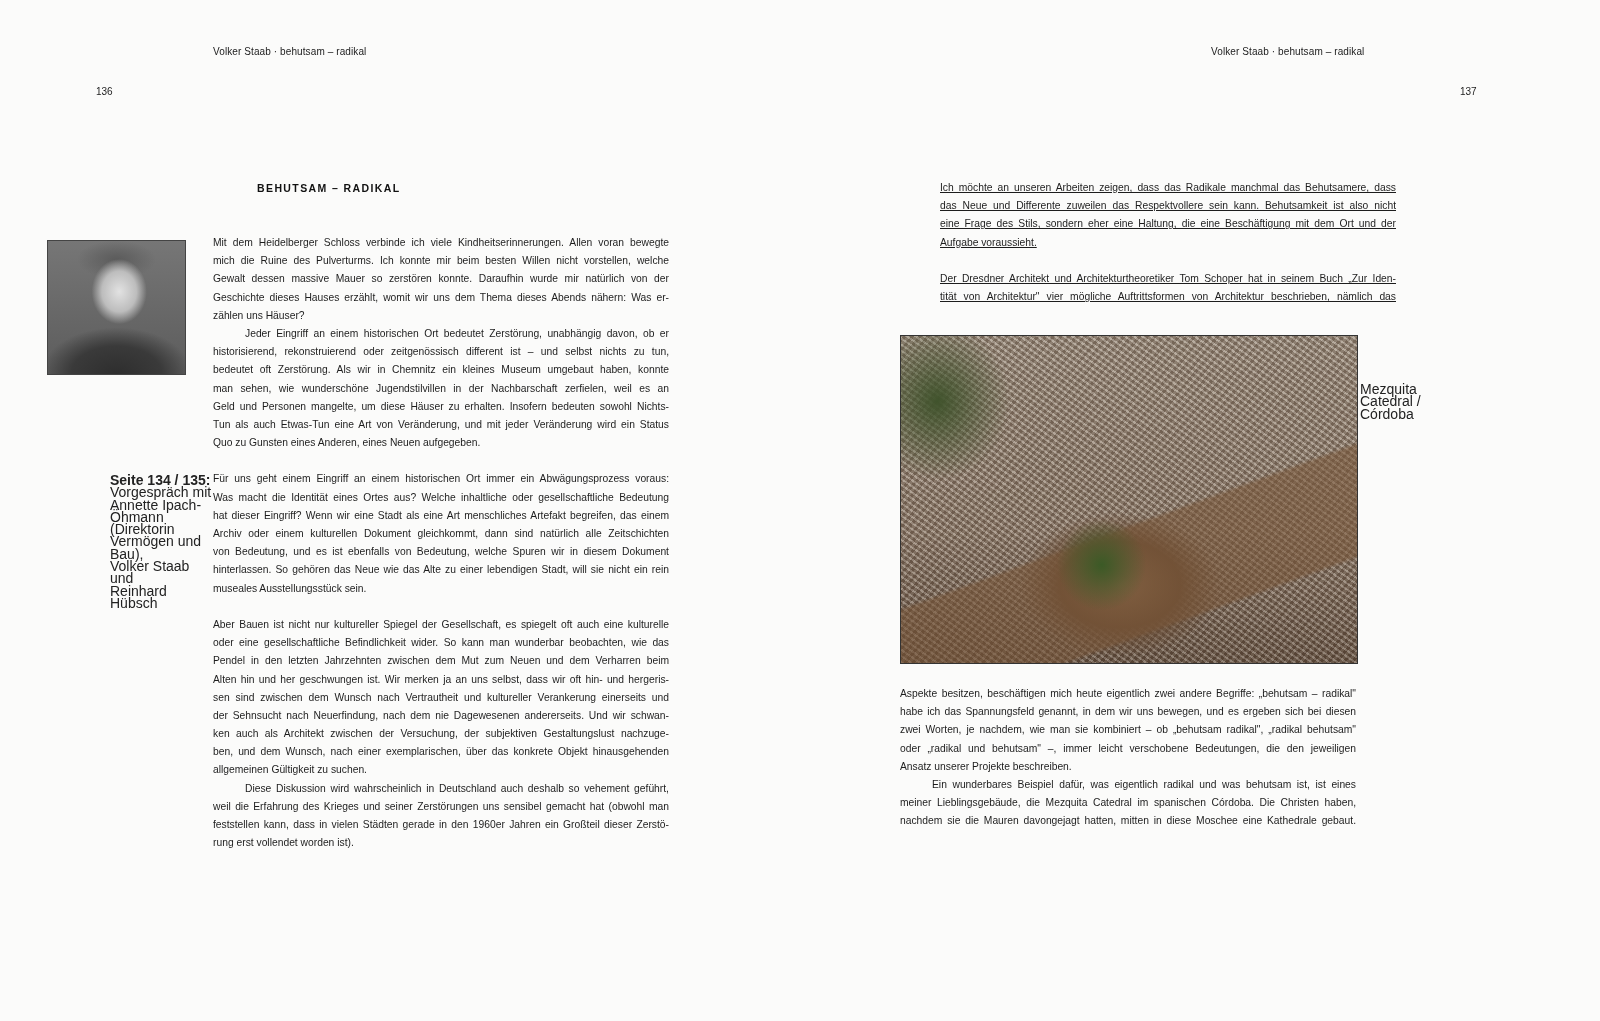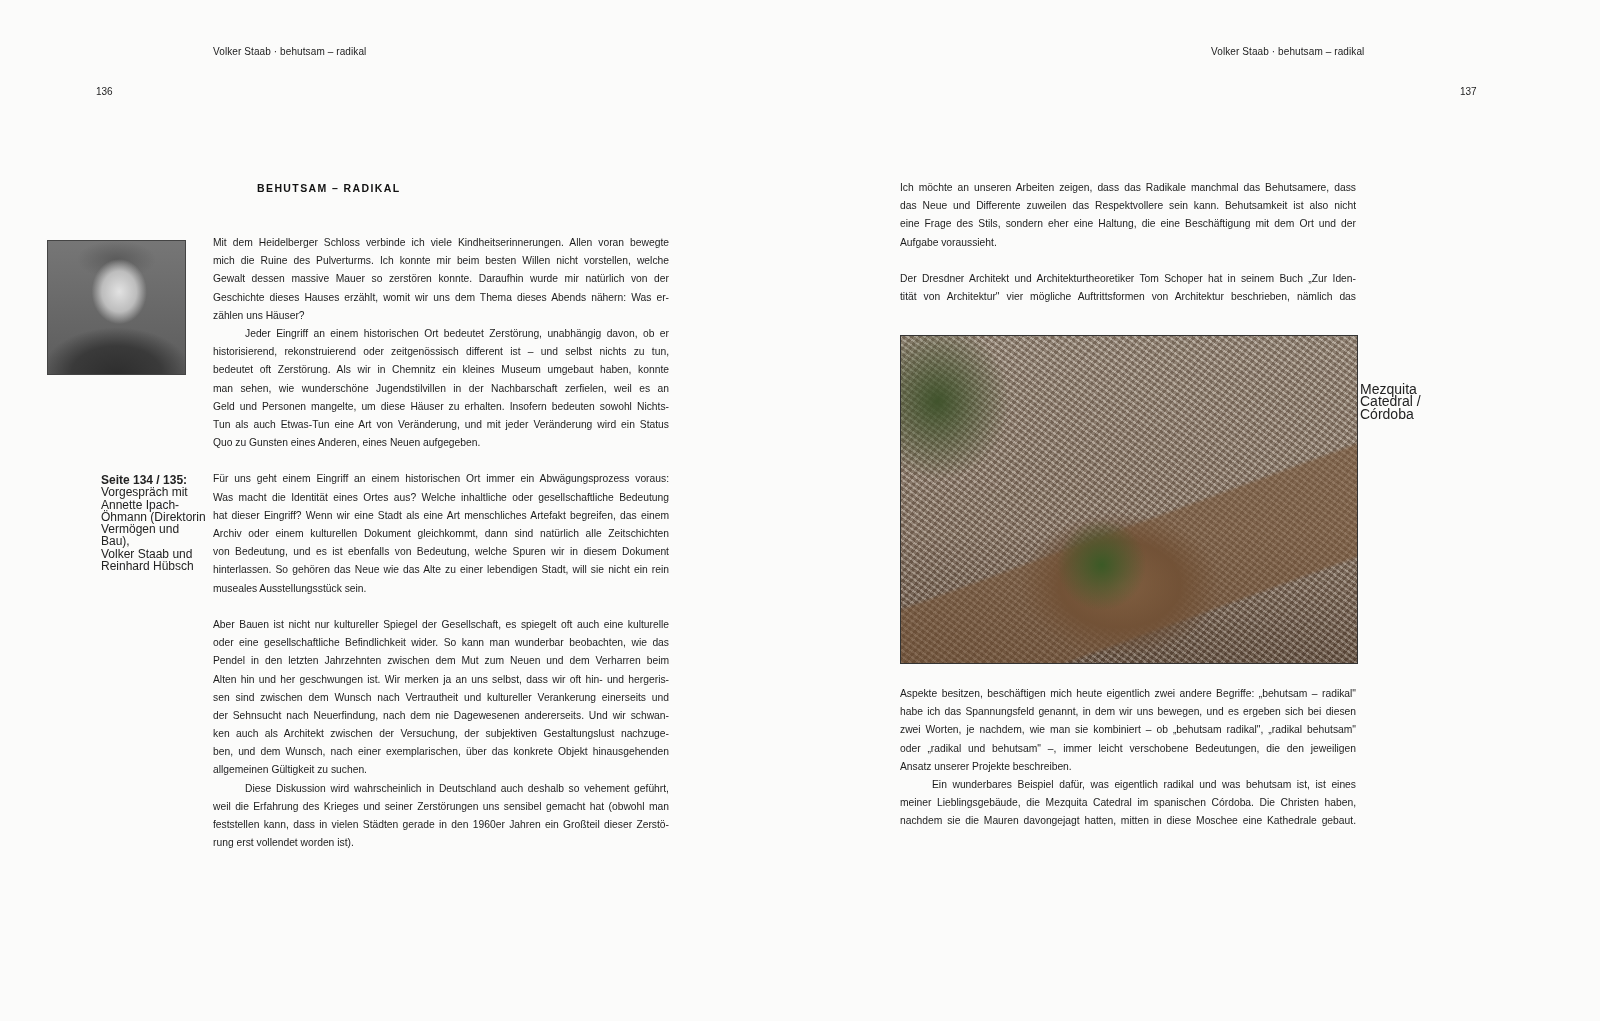--- a/index.html
+++ b/index.html
@@ -22,22 +22,22 @@
     .portrait {
       position: absolute; left: 47px; top: 240px; width: 137px; height: 133px;
       background:
         radial-gradient(ellipse 28% 34% at 52% 38%, #e2e2e2 0%, #bdbdbd 45%, transparent 72%),
         radial-gradient(ellipse 55% 35% at 50% 100%, #2e2e2e 0%, #3a3a3a 60%, transparent 100%),
         radial-gradient(ellipse 36% 18% at 50% 14%, #5b5b5b 0%, transparent 80%),
         linear-gradient(180deg, #767676 0%, #5c5c5c 100%);
       border: 1px solid #444;
     }
     .sidenote {
-      position: absolute; left: 101px; top: 474px; width: 105px;
-      font-size: 12px; line-height: 12.3px; color: #222;
+      position: absolute; left: 110px; top: 474px; width: 105px;
+      font-size: 14px; line-height: 12.3px; color: #222;
     }
     .sidenote .lead { font-weight: bold; }
     .body-text {
       position: absolute; width: 456px;
       font-size: 10.3px; line-height: 18.2px; color: #1d1d1d;
     }
     .body-text .ln { display: block; height: 18.2px; text-align: justify; text-align-last: justify; white-space: nowrap; overflow: hidden; }
     .body-text .ln.last { text-align-last: left; }
     .body-text .ln.indent { padding-left: 32px; }
     .gap { display: block; height: 18.2px; }
@@ -115,21 +115,21 @@
       <span class="ln indent">Diese Diskussion wird wahrscheinlich in Deutschland auch deshalb so vehement geführt,</span>
       <span class="ln">weil die Erfahrung des Krieges und seiner Zerstörungen uns sensibel gemacht hat (obwohl man</span>
       <span class="ln">feststellen kann, dass in vielen Städten gerade in den 1960er Jahren ein Großteil dieser Zerstö-</span>
       <span class="ln last">rung erst vollendet worden ist).</span>
     </div>
 
   <div class="page right"></div>
   <span class="running" style="left:1211px">Volker Staab · behutsam – radikal</span>
   <span class="pagenum" style="left:1460px">137</span>
 
-  <div class="body-text" style="left:900px; top:179px;" id="right-top">
+  <div class="body-text" style="left:940px; top:179px;text-decoration:underline;" id="right-top">
       <span class="ln">Ich möchte an unseren Arbeiten zeigen, dass das Radikale manchmal das Behutsamere, dass</span>
       <span class="ln">das Neue und Differente zuweilen das Respektvollere sein kann. Behutsamkeit ist also nicht</span>
       <span class="ln">eine Frage des Stils, sondern eher eine Haltung, die eine Beschäftigung mit dem Ort und der</span>
       <span class="ln last">Aufgabe voraussieht.</span>
       <span class="gap"></span>
       <span class="ln">Der Dresdner Architekt und Architekturtheoretiker Tom Schoper hat in seinem Buch „Zur Iden-</span>
       <span class="ln">tität von Architektur" vier mögliche Auftrittsformen von Architektur beschrieben, nämlich das</span>
     </div>
 
   <div class="photo" title="Luftaufnahme Mezquita Catedral, Córdoba"></div>

